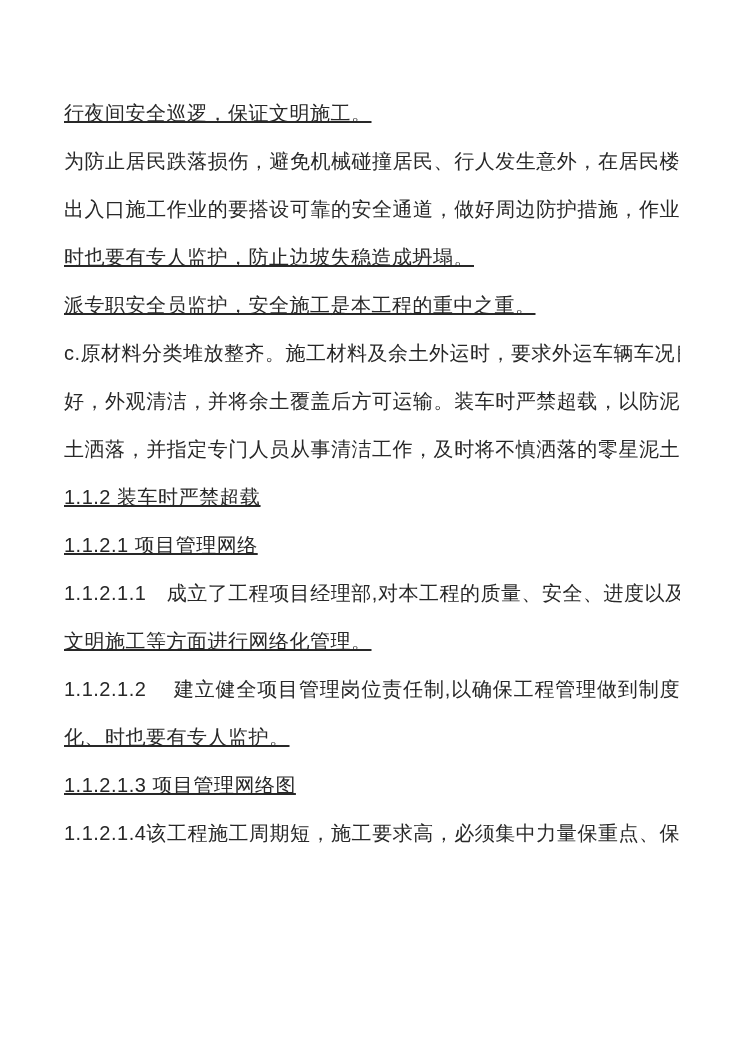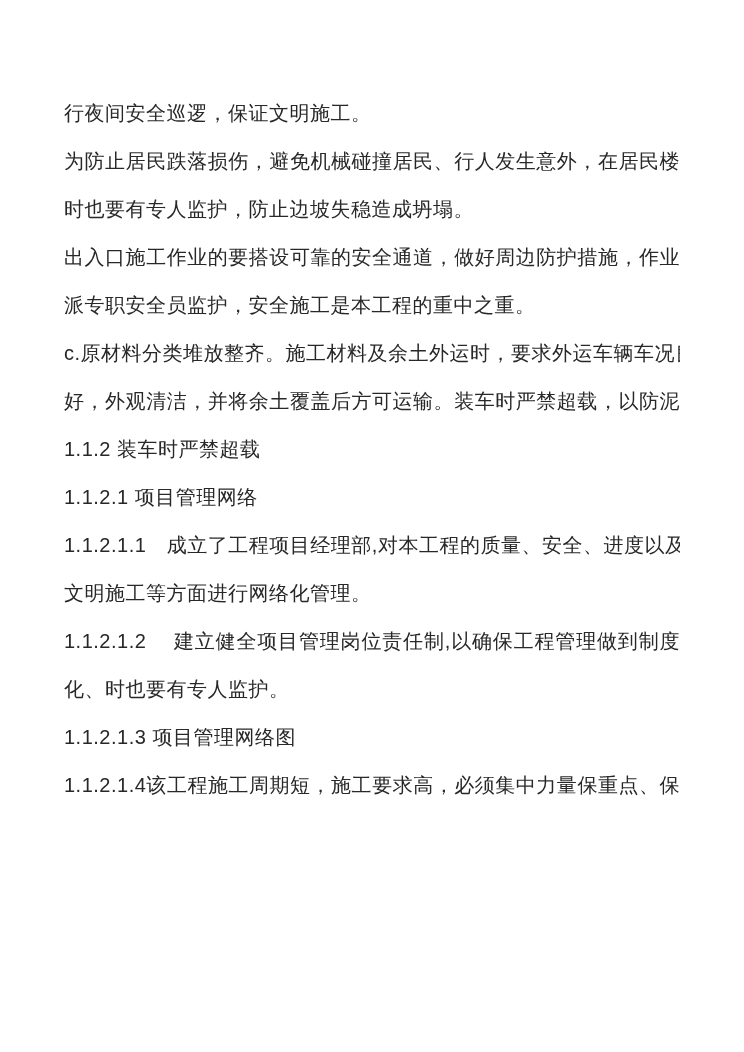--- a/index.html
+++ b/index.html
@@ -31,35 +31,37 @@
     white-space: nowrap;
     text-align: justify;
     
     text-align-last: justify;
     -moz-text-align-last: justify;
   }
   
   .line.end {
     text-align: center;
     text-align-last: left;
+    text-decoration: underline;
     -moz-text-align-last: left;
   }
 </style>
 </head>
 <body>
 
 <div class="page">
   <div class="doc-body">
     <div class="line end">行夜间安全巡逻，保证文明施工。</div>
     <div class="line">为防止居民跌落损伤，避免机械碰撞居民、行人发生意外，在居民楼</div>
+    <div class="line">出入口施工作业的要搭设可靠的安全通道，做好周边防护措施，作业</div>
     <div class="line end">时也要有专人监护，防止边坡失稳造成坍塌。</div>
-    <div class="line">出入口施工作业的要搭设可靠的安全通道，做好周边防护措施，作业</div>
     <div class="line end">派专职安全员监护，安全施工是本工程的重中之重。</div>
     <div class="line">c.原材料分类堆放整齐。施工材料及余土外运时，要求外运车辆车况良</div>
     <div class="line">好，外观清洁，并将余土覆盖后方可运输。装车时严禁超载，以防泥</div>
+    <div class="line">土洒落，并指定专门人员从事清洁工作，及时将不慎洒落的零星泥土</div>
     <div class="line end">1.1.2 装车时严禁超载</div>
     <div class="line end">1.1.2.1 项目管理网络</div>
     <div class="line">1.1.2.1.1　成立了工程项目经理部,对本工程的质量、安全、进度以及</div>
     <div class="line end">文明施工等方面进行网络化管理。</div>
     <div class="line">1.1.2.1.2　 建立健全项目管理岗位责任制,以确保工程管理做到制度</div>
     <div class="line end">化、时也要有专人监护。</div>
     <div class="line end">1.1.2.1.3 项目管理网络图</div>
     <div class="line">1.1.2.1.4该工程施工周期短，施工要求高，必须集中力量保重点、保</div>
   </div>
 </div>

